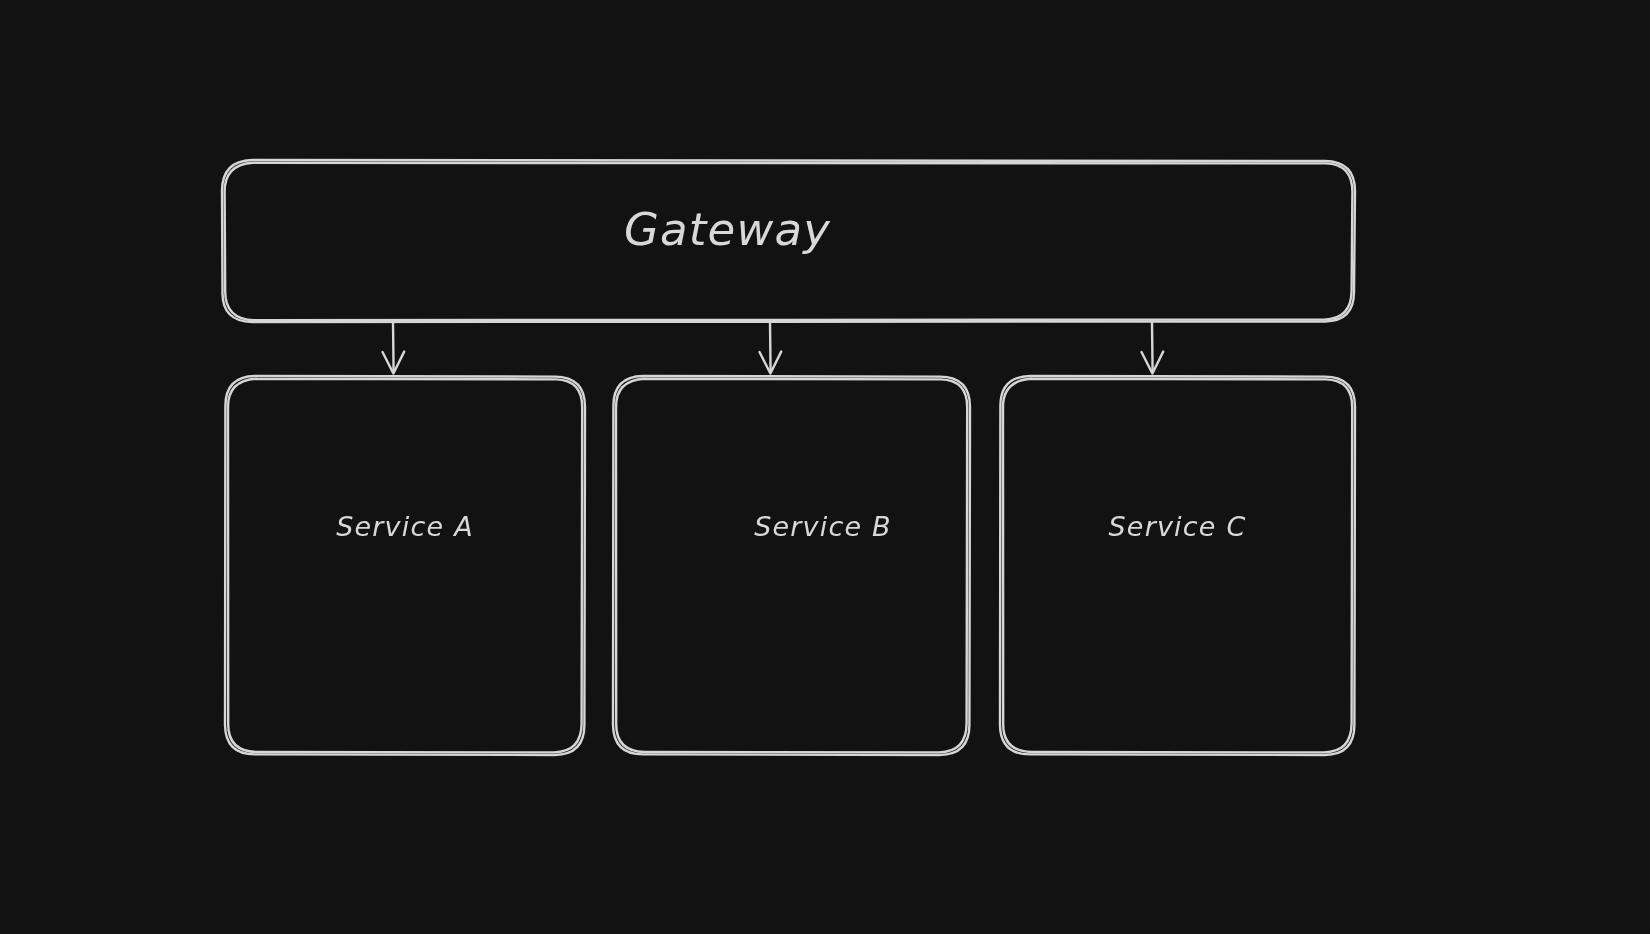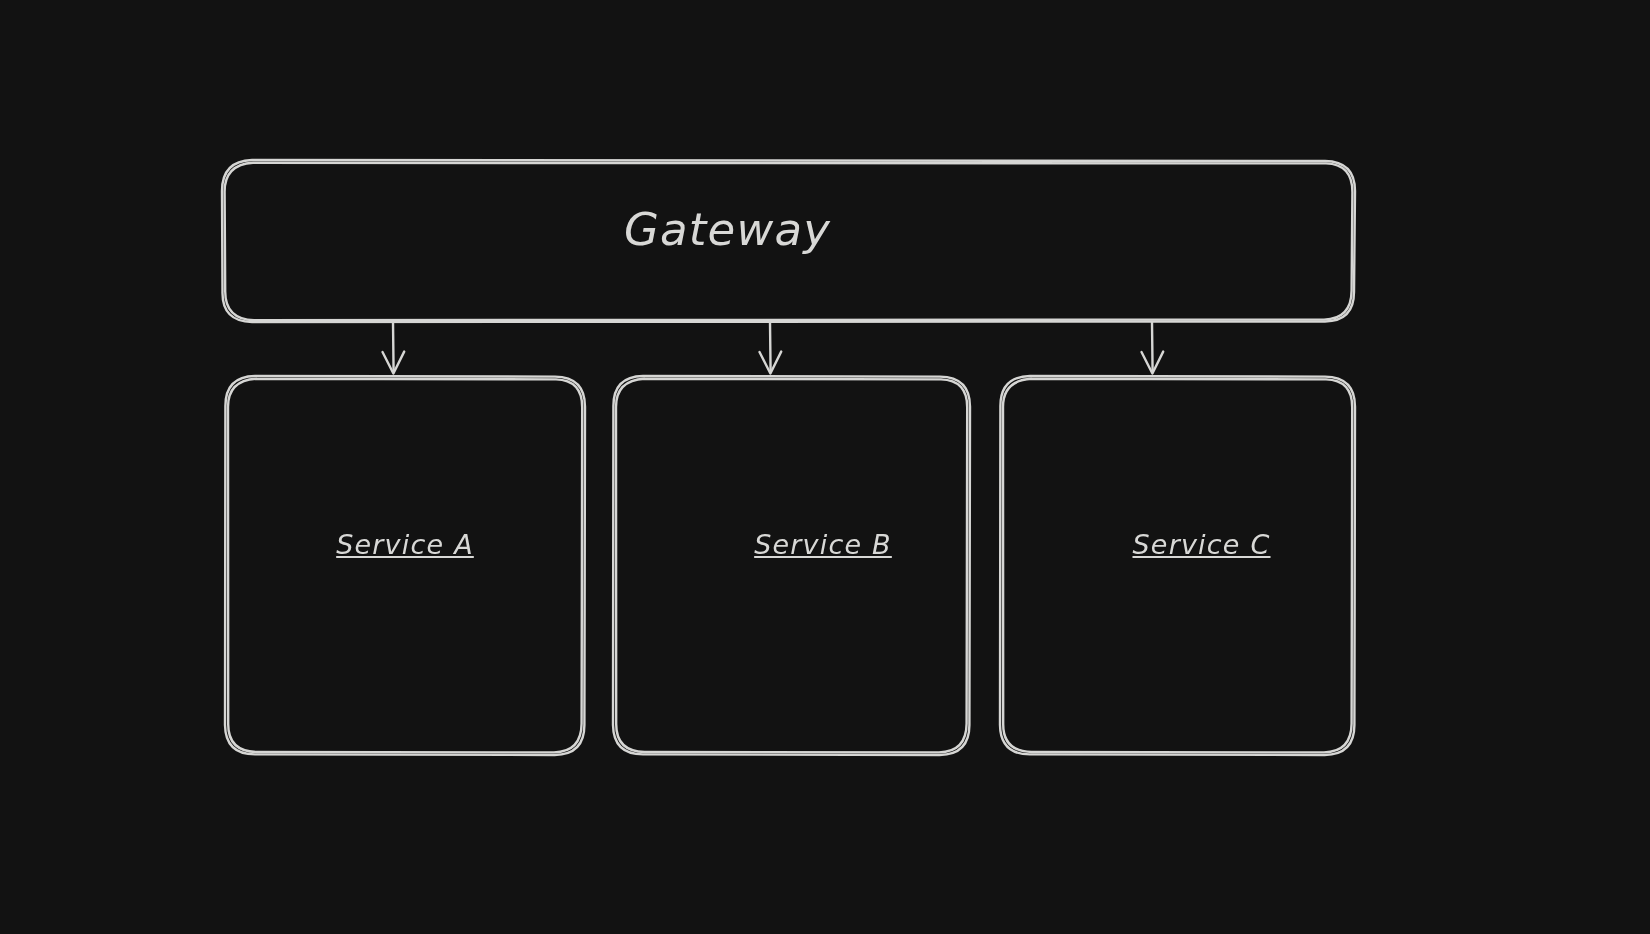--- a/index.html
+++ b/index.html
@@ -40,28 +40,27 @@
   }
   .gateway-label {
     left: 222px;
     top: 204px;
     width: 923px;
     font-size: 45px;
     line-height: 52px;
     margin-left: 44px;
   }
   .service-label {
-    top: 528px;
+    top: 510px;
     font-size: 27px;
     line-height: 34px;
-    text-decoration: underline;
   }
   #svc-a-label { left: 225px; width: 360px; }
   #svc-b-label { left: 613px; width: 420px; }
-  #svc-c-label { left: 1000px; width: 355px; padding-left: 24px; }
+  #svc-c-label { left: 1000px; width: 355px; }
   .hit {
     position: absolute;
     background: transparent;
   }
   #gateway-hit { left: 222px; top: 160px; width: 1133px; height: 162px; }
   #svc-a-hit { left: 225px; top: 376px; width: 360px; height: 379px; }
   #svc-b-hit { left: 613px; top: 376px; width: 357px; height: 379px; }
   #svc-c-hit { left: 1000px; top: 376px; width: 355px; height: 379px; }
 </style>
 </head>

